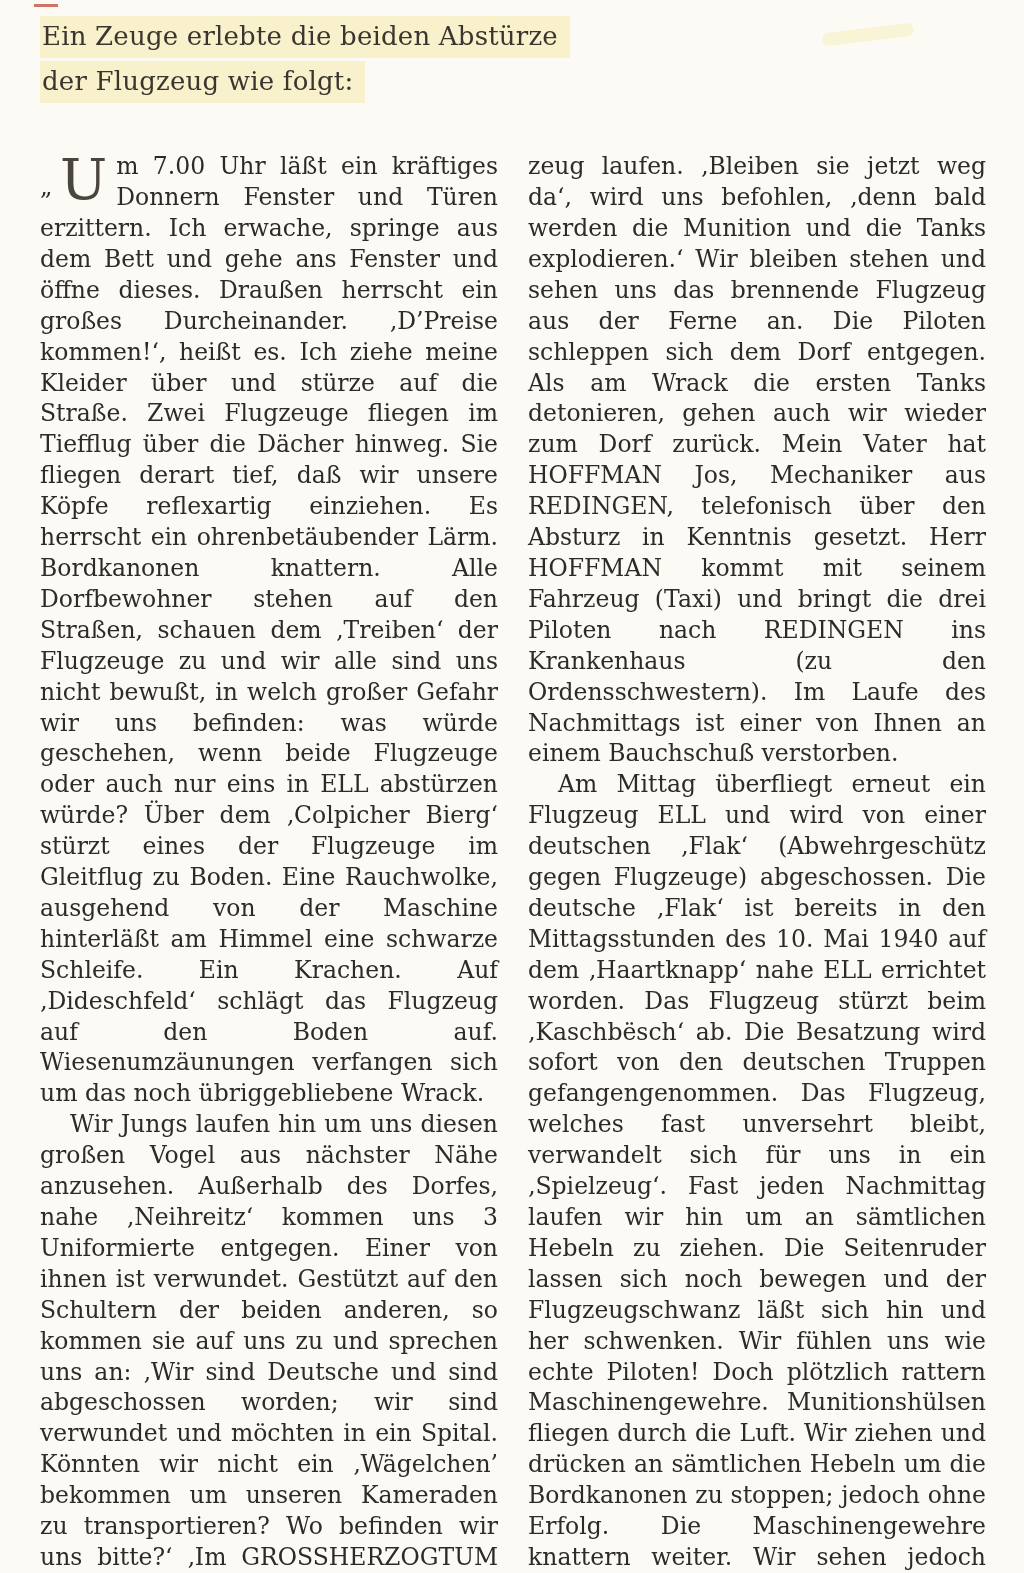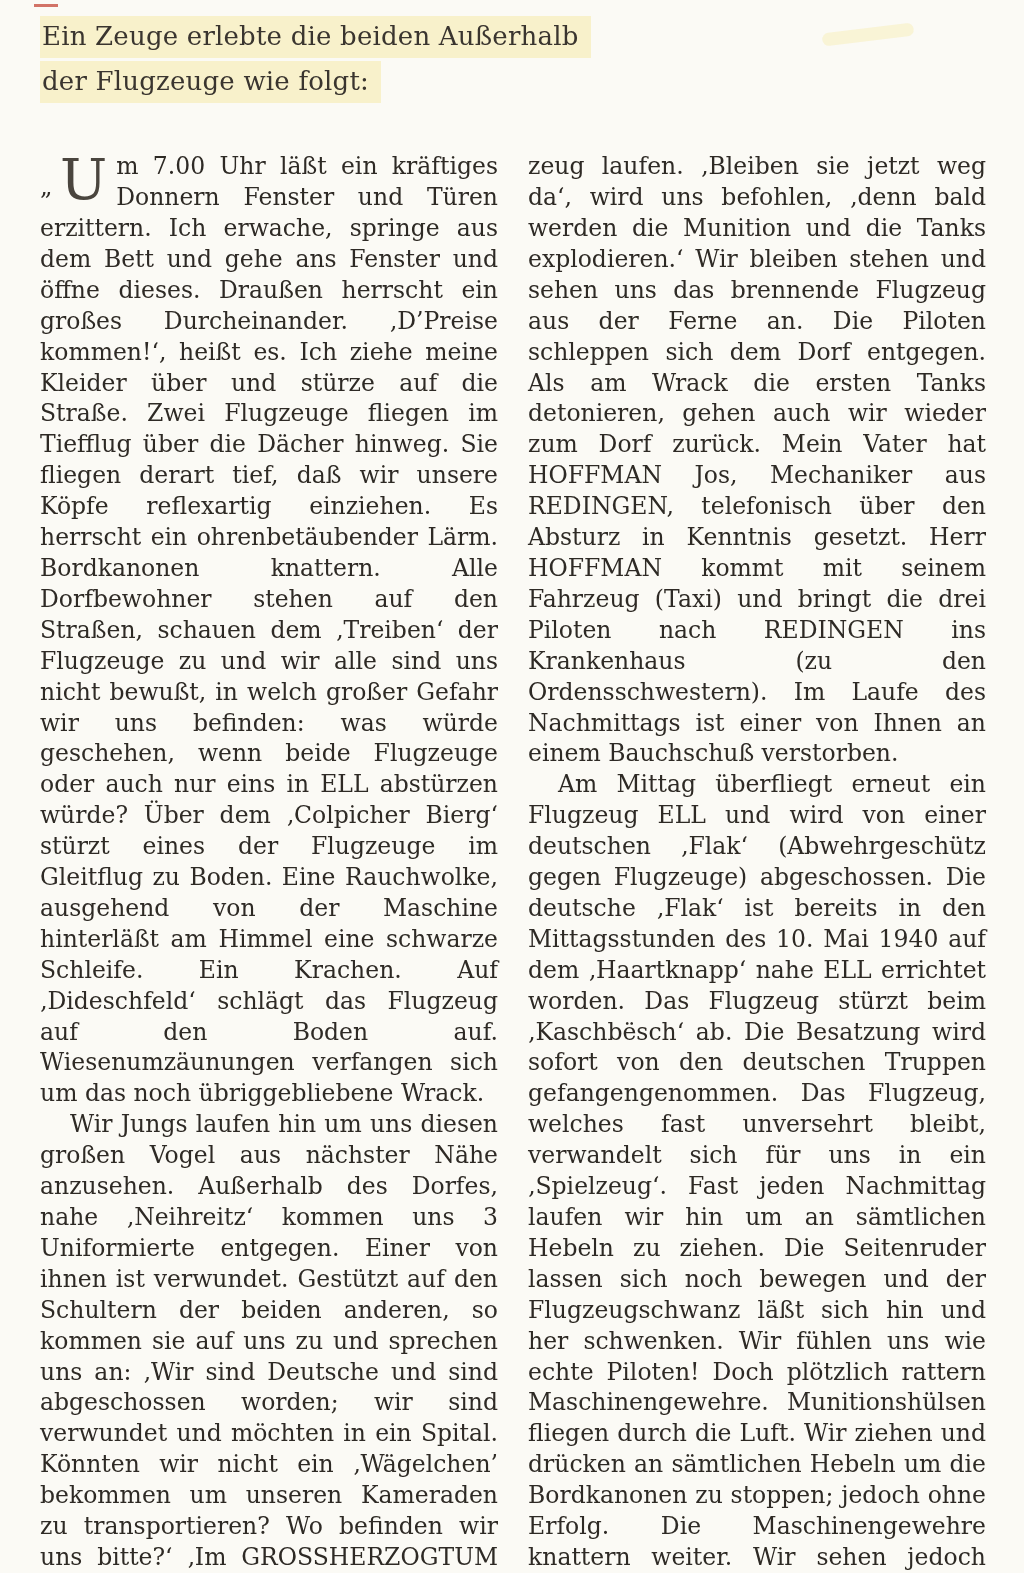--- a/index.html
+++ b/index.html
@@ -98,22 +98,22 @@
 </style>
 </head>
 <body>
 
 <div class="page">
 
   <div class="red-mark"></div>
   <div class="smudge"></div>
 
   <h1 class="heading">
-    <span class="hl">Ein Zeuge erlebte die beiden Außerhalb</span>
-    <span class="hl">der Flugzeuge wie folgt:</span>
+    <span class="hl">Ein Zeuge erlebte die beiden Abstürze</span>
+    <span class="hl">der Flugzeug wie folgt:</span>
   </h1>
 
   <div class="columns">
 
     <div class="col">
       <p class="para"><span class="dropcap"><span class="dc-quote">„</span><span class="dc-letter">U</span></span><span class="ptext">m 7.00 Uhr läßt ein kräftiges Donnern Fenster und Türen erzittern. Ich erwache, springe aus dem Bett und gehe ans Fenster und öffne dieses. Draußen herrscht ein großes Durcheinander. ‚D’Preise kommen!‘, heißt es. Ich ziehe meine Kleider über und stürze auf die Straße. Zwei Flugzeuge fliegen im Tiefflug über die Dächer hinweg. Sie fliegen derart tief, daß wir unsere Köpfe reflexartig einziehen. Es herrscht ein ohrenbetäubender Lärm. Bordkanonen knattern. Alle Dorfbewohner stehen auf den Straßen, schauen dem ‚Treiben‘ der Flugzeuge zu und wir alle sind uns nicht bewußt, in welch großer Gefahr wir uns befinden: was würde geschehen, wenn beide Flugzeuge oder auch nur eins in ELL abstürzen würde? Über dem ‚Colpicher Bierg‘ stürzt eines der Flugzeuge im Gleitflug zu Boden. Eine Rauchwolke, ausgehend von der Maschine hinterläßt am Himmel eine schwarze Schleife. Ein Krachen. Auf ‚Dideschfeld‘ schlägt das Flugzeug auf den Boden auf. Wiesenumzäunungen verfangen sich um das noch übriggebliebene Wrack.</span></p>
       <p class="para indent">Wir Jungs laufen hin um uns diesen großen Vogel aus nächster Nähe anzusehen. Außerhalb des Dorfes, nahe ‚Neihreitz‘ kommen uns 3 Uniformierte entgegen. Einer von ihnen ist verwundet. Gestützt auf den Schultern der beiden anderen, so kommen sie auf uns zu und sprechen uns an: ‚Wir sind Deutsche und sind abgeschossen worden; wir sind verwundet und möchten in ein Spital. Könnten wir nicht ein ‚Wägelchen’ bekommen um unseren Kameraden zu transportieren? Wo befinden wir uns bitte?‘ ‚Im GROSSHERZOGTUM LUXEMBURG!‘, erwidern wir stolz und wollen weiter zum Flug-</p>
     </div>
 
     <div class="col">

